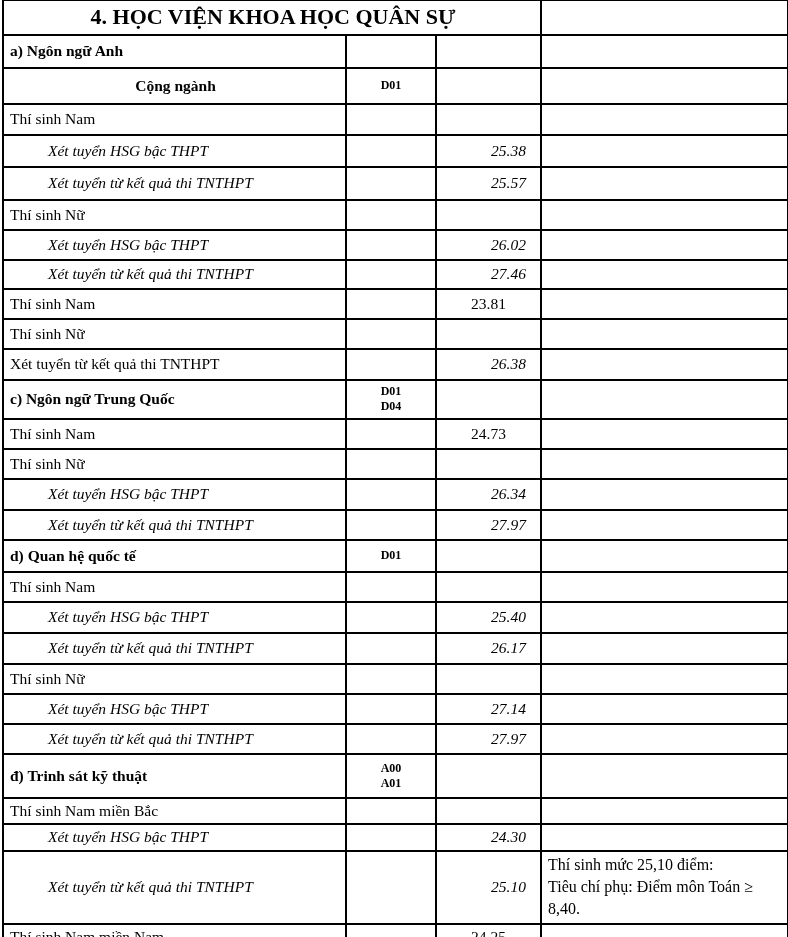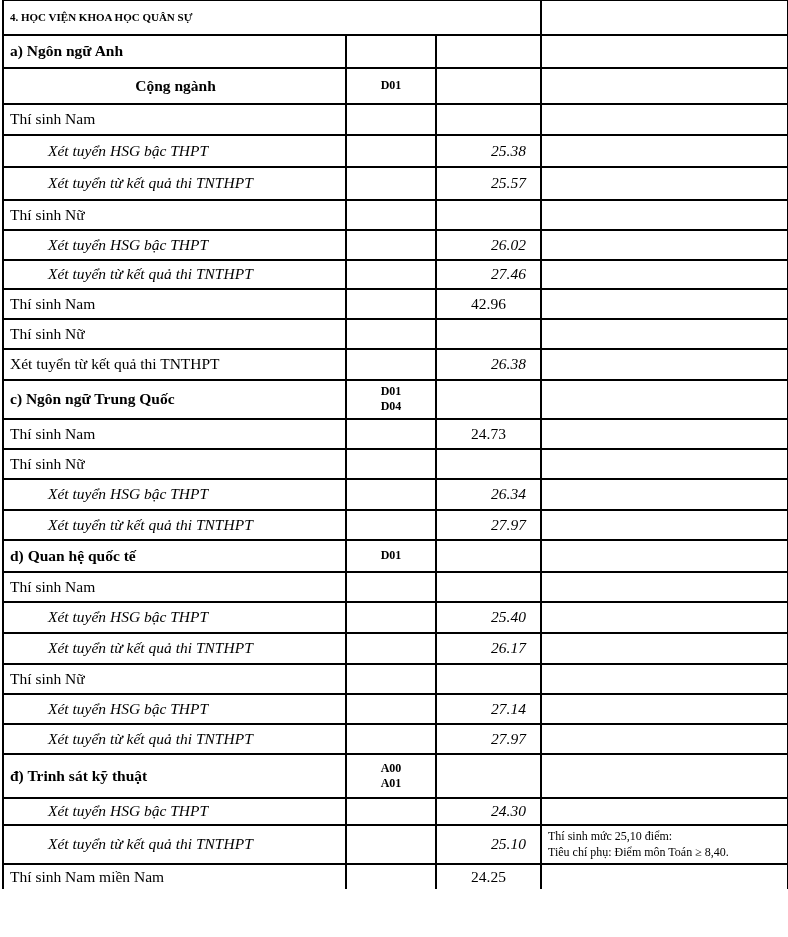--- a/index.html
+++ b/index.html
@@ -24,25 +24,25 @@
     font-size: 15.5px;
     vertical-align: middle;
     overflow: hidden;
     white-space: nowrap;
   }
   tr.first td { border-top: 1px solid #000000; }
   tr.last td  { border-bottom: none; }
   .c-label { text-align: left; padding-left: 6px; }
   .c-code  { text-align: center; font-weight: bold; font-size: 12px; line-height: 1.25; }
   .c-score { text-align: center; }
-  .c-note  { font-size: 12px; line-height: 1.4; padding: 2px 6px; white-space: normal; }
+  .c-note  { font-size: 16px; line-height: 1.4; padding: 2px 6px; white-space: normal; }
   .bold    { font-weight: bold; }
   .italic  { font-style: italic; padding-left: 44px; }
   .center  { text-align: center; }
-  .t16     { font-size: 11px; }
+  .t16     { font-size: 22px; text-align: center; }
 </style>
 </head>
 <body>
 
 <table class="score-table">
   <colgroup>
     <col style="width:343px">
     <col style="width:90px">
     <col style="width:105px">
     <col style="width:247px">
@@ -107,21 +107,21 @@
     <td class="c-label italic">Xét tuyển từ kết quả thi TNTHPT</td>
     <td class="c-code"></td>
     <td class="c-score italic">27.46</td>
     <td class="c-note"></td>
   </tr>
 
 
   <tr style="height:30px">
     <td class="c-label">Thí sinh Nam</td>
     <td class="c-code"></td>
-    <td class="c-score">42.96</td>
+    <td class="c-score">23.81</td>
     <td class="c-note"></td>
   </tr>
 
   <tr style="height:30px">
     <td class="c-label">Thí sinh Nữ</td>
     <td class="c-code"></td>
     <td class="c-score"></td>
     <td class="c-note"></td>
   </tr>
 
@@ -222,20 +222,26 @@
   <tr style="height:44px">
     <td class="c-label bold">đ) Trinh sát kỹ thuật</td>
     <td class="c-code">
       <div>A00</div>
       <div>A01</div>
     </td>
     <td class="c-score"></td>
     <td class="c-note"></td>
   </tr>
 
+  <tr style="height:26px">
+    <td class="c-label">Thí sinh Nam miền Bắc</td>
+    <td class="c-code"></td>
+    <td class="c-score"></td>
+    <td class="c-note"></td>
+  </tr>
 
   <tr style="height:27px">
     <td class="c-label italic">Xét tuyển HSG bậc THPT</td>
     <td class="c-code"></td>
     <td class="c-score italic">24.30</td>
     <td class="c-note"></td>
   </tr>
 
   <tr style="height:32px">
     <td class="c-label italic">Xét tuyển từ kết quả thi TNTHPT</td>

